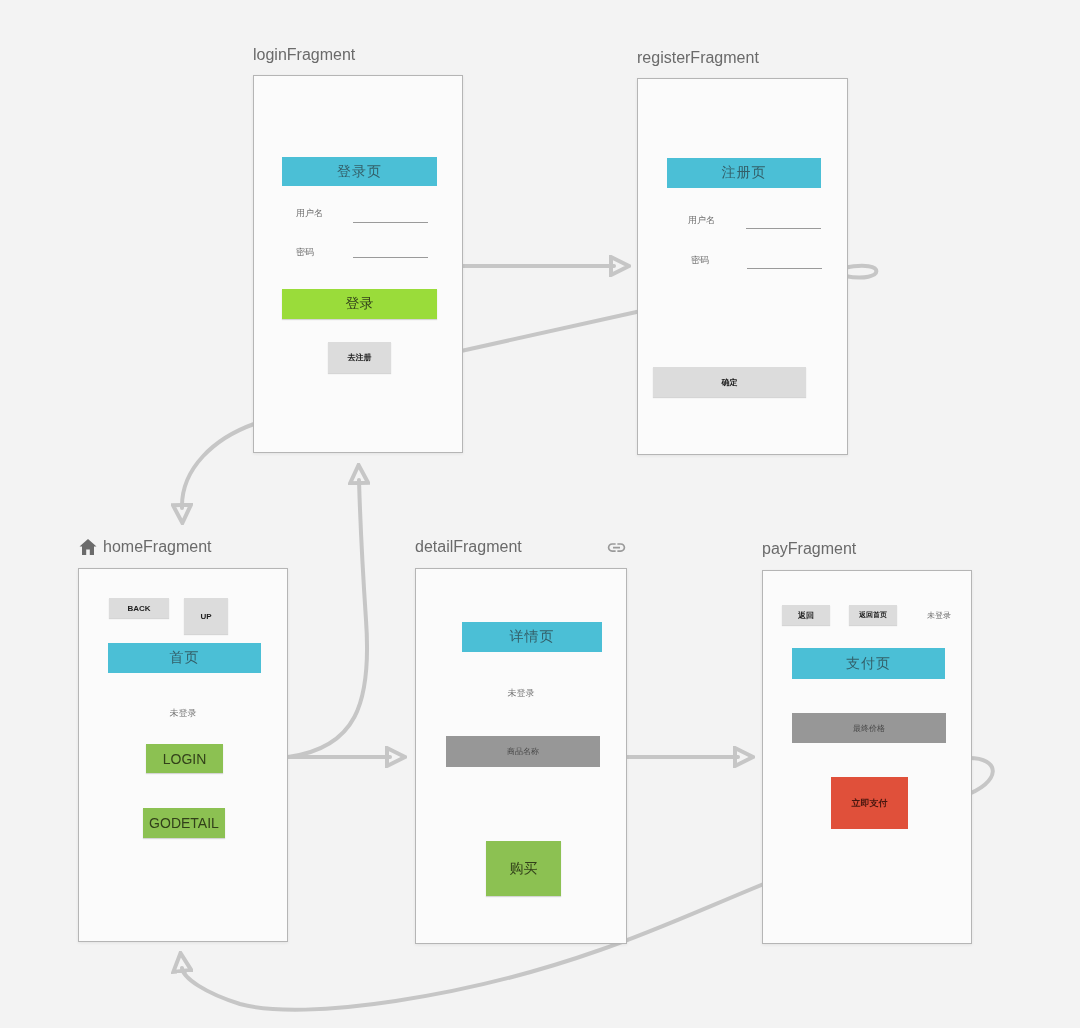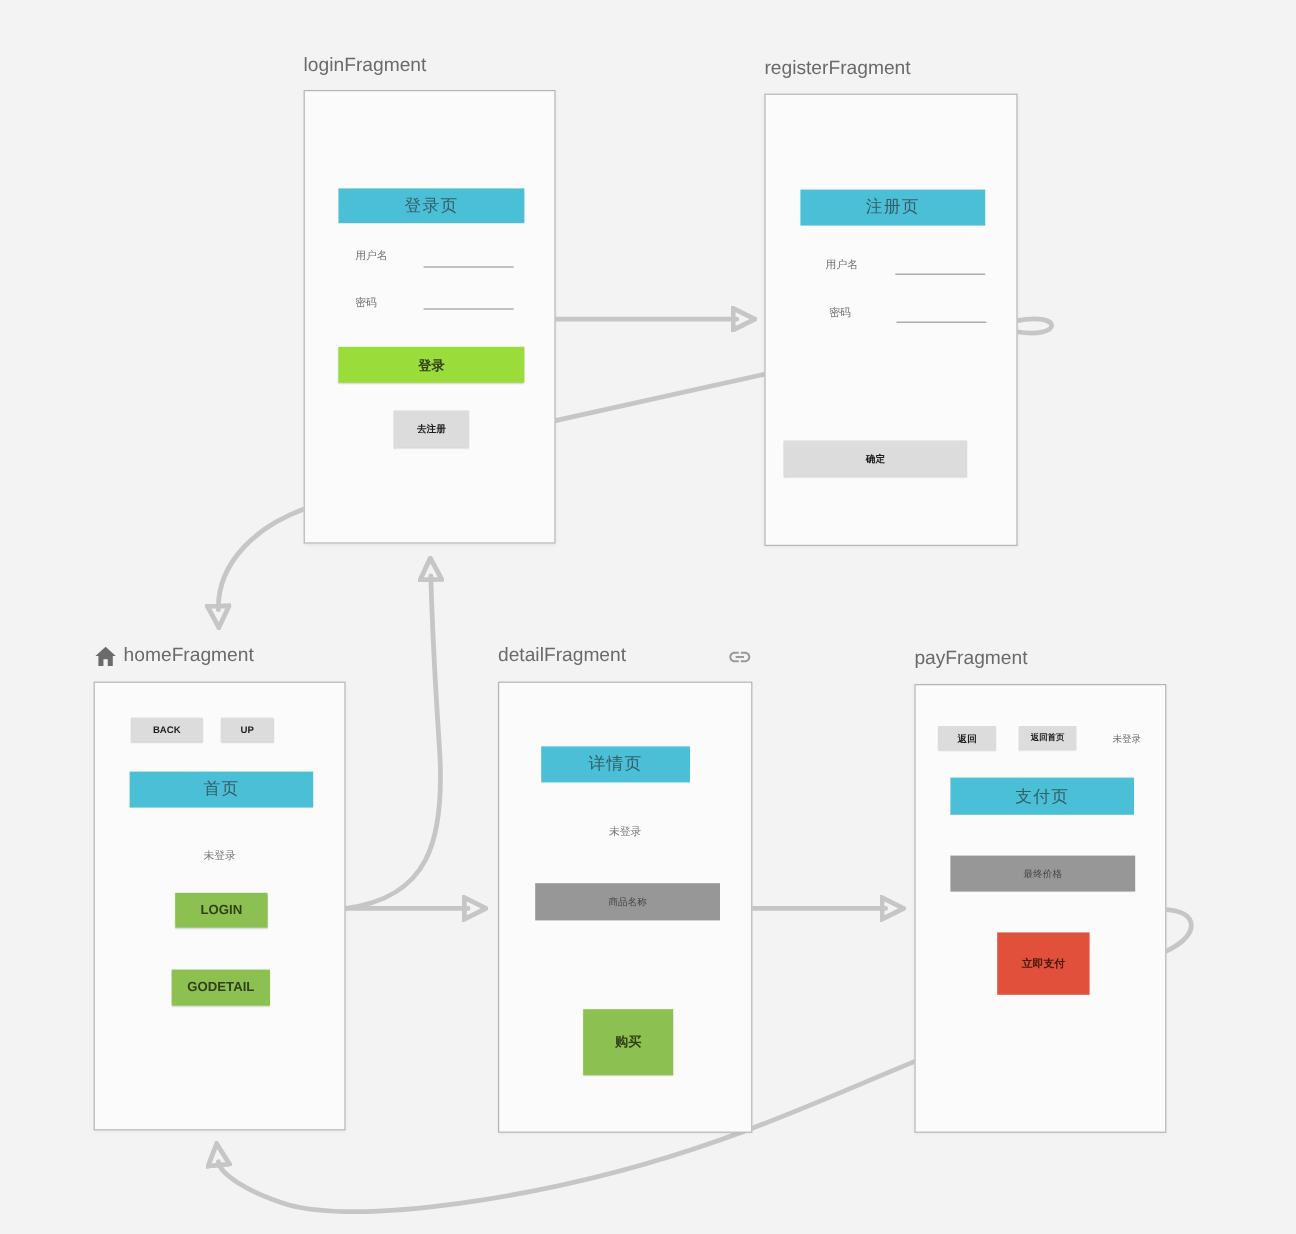--- a/index.html
+++ b/index.html
@@ -32,21 +32,21 @@
     display:flex;align-items:center;justify-content:center;letter-spacing:1px;
   }
   .tiny-label{font-size:9px;color:#6f6f6f;white-space:nowrap}
   .input-line{border-bottom:1px solid #9a9a9a;height:1px}
   .gray-btn{
     background:var(--gray-button);color:#1d1d1d;font-size:8px;font-weight:bold;
     display:flex;align-items:center;justify-content:center;white-space:nowrap;
     box-shadow:0 1px 1px rgba(0,0,0,.15);
   }
   .green-btn{
-    background:var(--green);color:#32401a;font-size:11px;font-weight:bold;
+    background:var(--green);color:#32401a;font-size:14px;font-weight:normal;
     display:flex;align-items:center;justify-content:center;
     box-shadow:0 1px 1px rgba(0,0,0,.15);
   }
   .bright{background:var(--green-bright)}
   .gray-bar{
     background:var(--gray-bar);color:#474747;font-size:8px;
     display:flex;align-items:center;justify-content:center;
   }
   .red-btn{
     background:var(--red);color:#49170f;font-size:9px;font-weight:bold;
@@ -115,29 +115,29 @@
   <div class="hdr" style="left:29px;top:79px;width:154px;height:30px">注册页</div>
   <div class="tiny-label" style="left:50px;top:135px">用户名</div>
   <div class="input-line" style="left:108px;top:149px;width:75px"></div>
   <div class="tiny-label" style="left:53px;top:175px">密码</div>
   <div class="input-line" style="left:109px;top:189px;width:75px"></div>
   <div class="gray-btn" style="left:15px;top:288px;width:153px;height:30px">确定</div>
 </div>
 
 <div class="card" style="left:78px;top:568px;width:210px;height:374px">
   <div class="gray-btn" style="left:30px;top:29px;width:60px;height:20px">BACK</div>
-  <div class="gray-btn" style="left:105px;top:29px;width:44px;height:20px">UP</div>
+  <div class="gray-btn" style="left:105px;top:29px;width:44px;height:36px">UP</div>
   <div class="hdr" style="left:29px;top:74px;width:153px;height:30px">首页</div>
   <div class="status" style="left:0;top:138px">未登录</div>
   <div class="green-btn" style="left:67px;top:175px;width:77px;height:29px">LOGIN</div>
   <div class="green-btn" style="left:64px;top:239px;width:82px;height:30px">GODETAIL</div>
 </div>
 
 <div class="card" style="left:415px;top:568px;width:212px;height:376px">
-  <div class="hdr" style="left:35px;top:53px;width:124px;height:30px">详情页</div>
+  <div class="hdr" style="left:46px;top:53px;width:140px;height:30px">详情页</div>
   <div class="status" style="left:0;top:118px">未登录</div>
   <div class="gray-bar" style="left:30px;top:167px;width:154px;height:31px">商品名称</div>
   <div class="green-btn" style="left:70px;top:272px;width:75px;height:55px">购买</div>
 </div>
 
 <div class="card" style="left:762px;top:570px;width:210px;height:374px">
   <div class="gray-btn" style="left:19px;top:34px;width:48px;height:20px">返回</div>
   <div class="gray-btn" style="left:86px;top:34px;width:48px;height:20px;font-size:7px">返回首页</div>
   <div class="tiny-label" style="left:164px;top:39px;font-size:8px">未登录</div>
   <div class="hdr" style="left:29px;top:77px;width:153px;height:31px">支付页</div>

